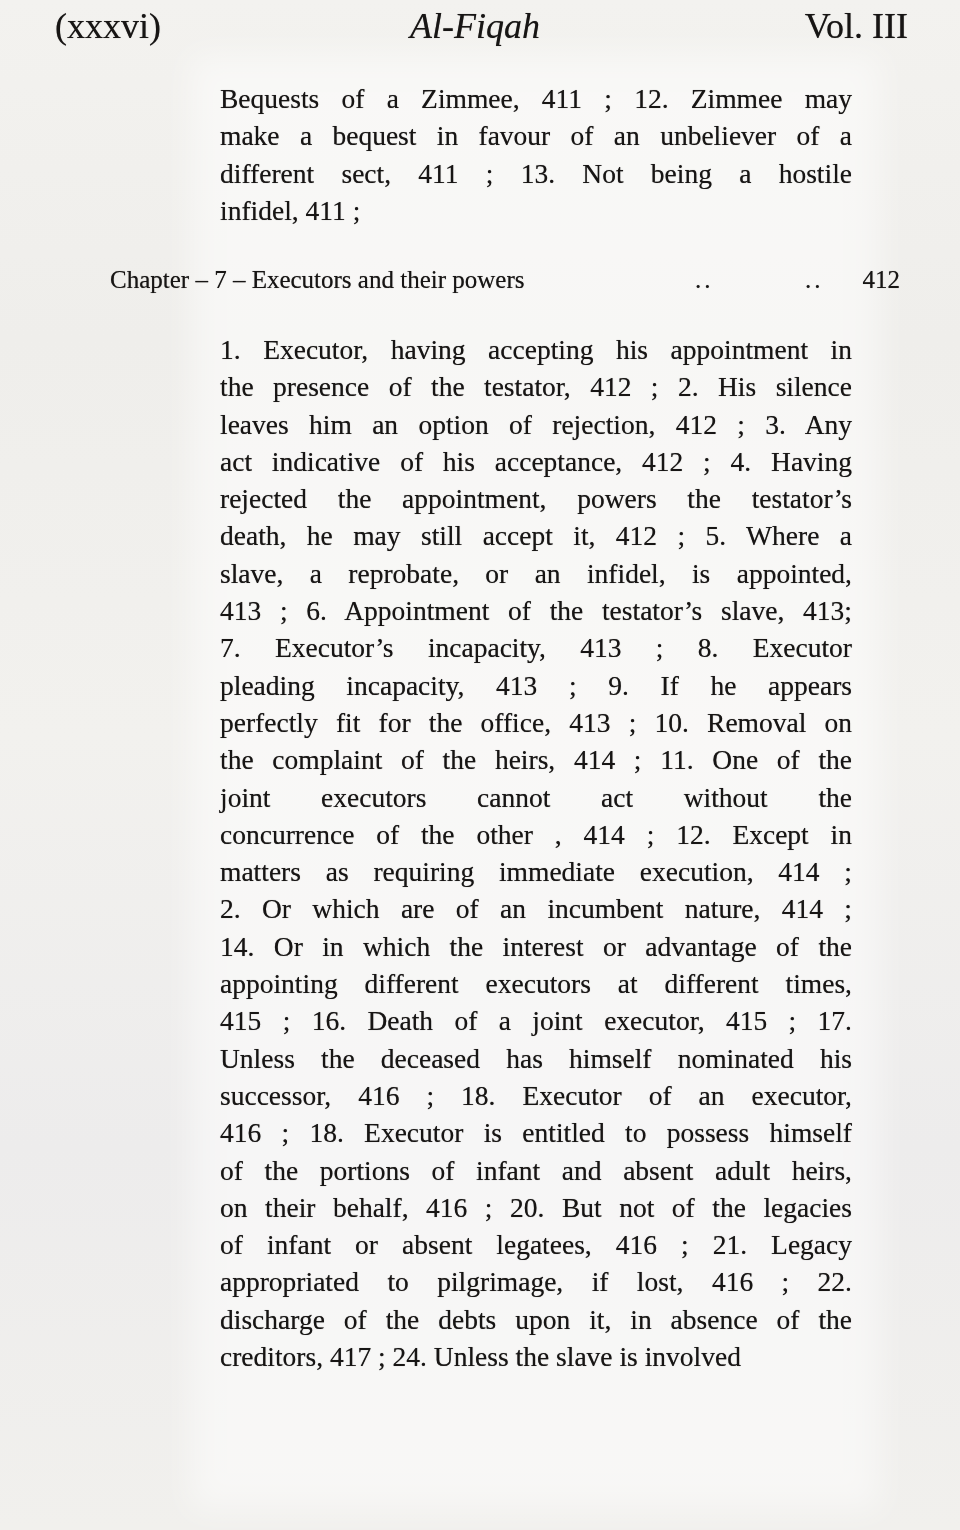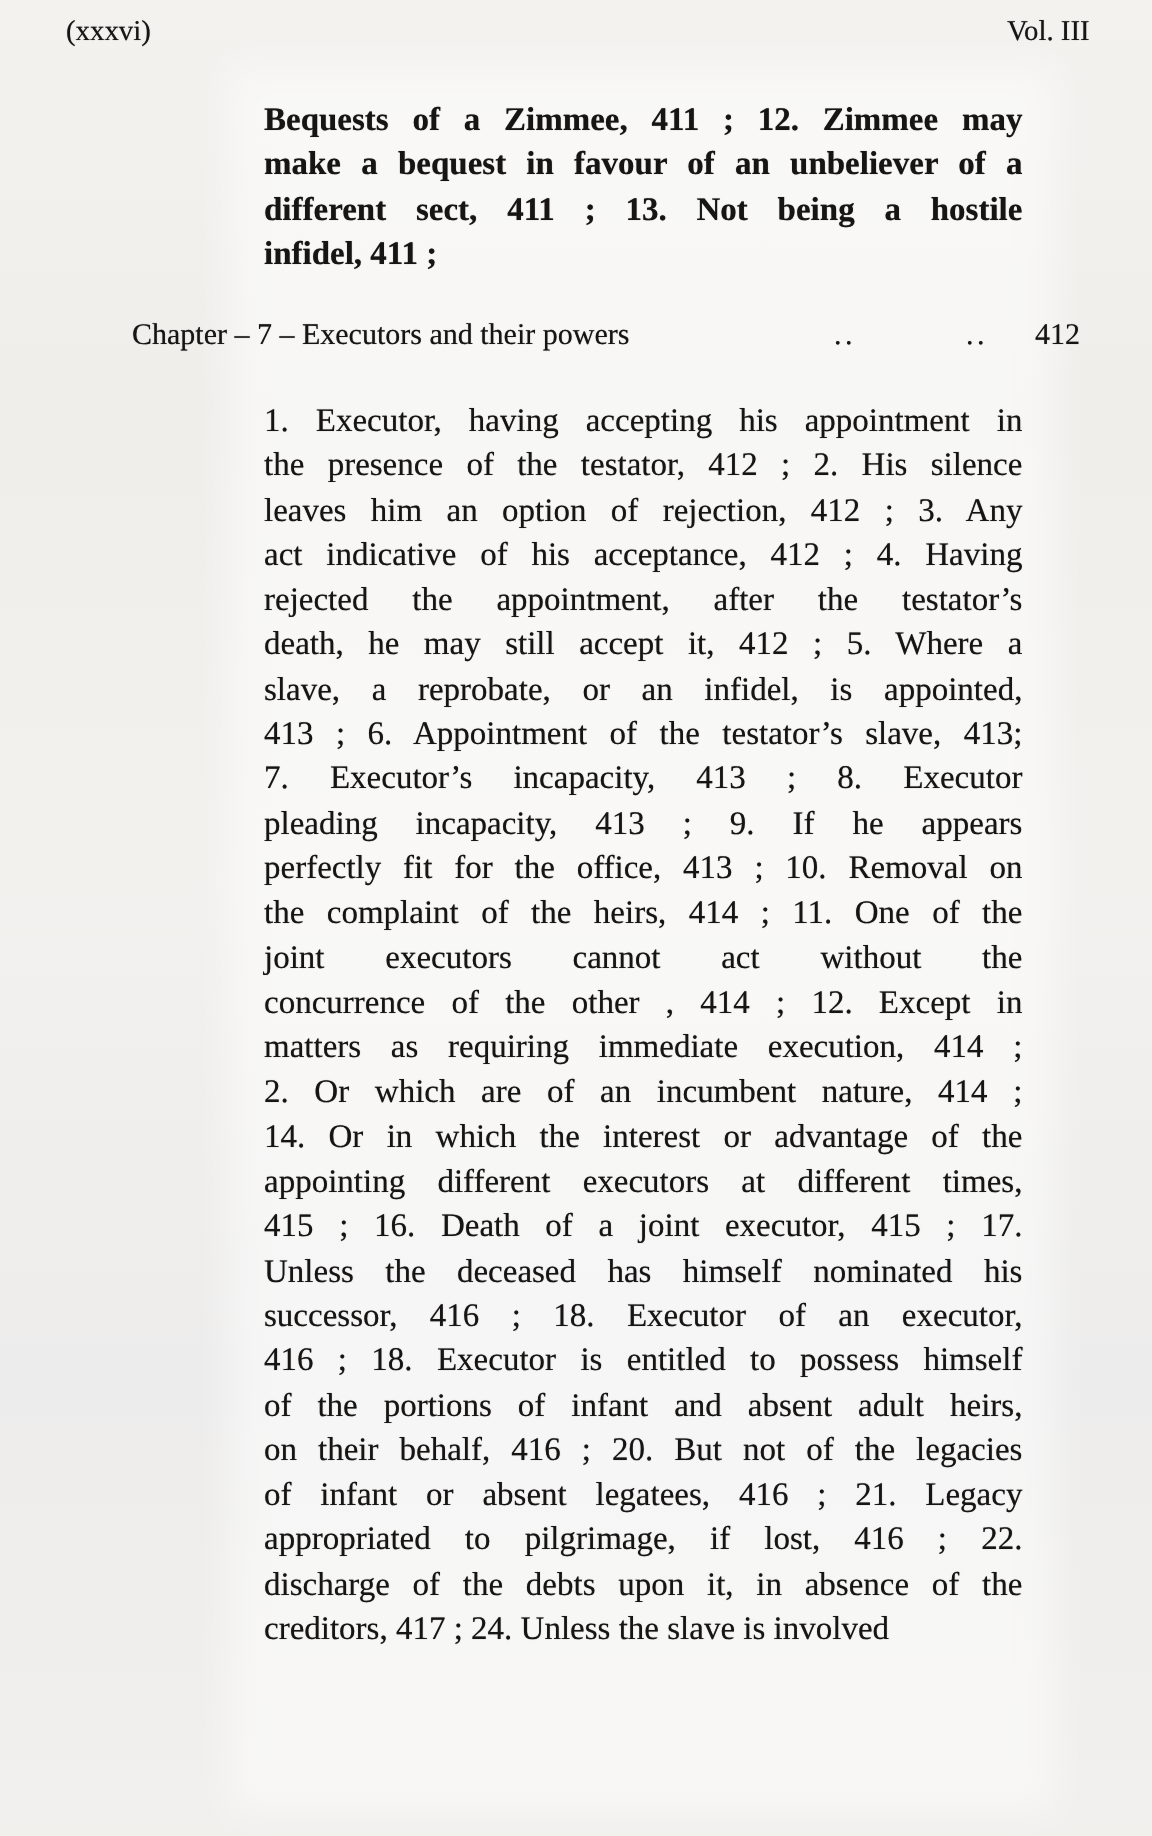--- a/index.html
+++ b/index.html
@@ -34,21 +34,21 @@
   .scan {
     text-shadow: 0 0 0.7px rgba(15, 13, 12, 0.62);
   }
   
   .header {
     position: absolute;
     top: 9px;
     left: 0;
     width: 100%;
     height: 38px;
-    font-size: 24px;
+    font-size: 36px;
     line-height: 34px;
   }
   .h-left {
     position: absolute;
     left: 55px;
     top: 0;
   }
   .h-title {
     position: absolute;
     left: 0;
@@ -73,21 +73,21 @@
   .para .jline {
     height: 37.3px;
     line-height: 37.3px;
     text-align: justify;
     text-align-last: justify;
     white-space: nowrap;
   }
   .para .jline:last-child {
     text-align-last: left;
   }
-  #para-bequests { top: 80px; font-weight: bold; }
+  #para-bequests { top: 80px; }
   #para-chapter7 { top: 331px; }
   
   .chapter-row {
     position: absolute;
     left: 110px;
     top: 261px;
     width: 790px;
     height: 40px;
     font-size: 25px;
     line-height: 38px;
@@ -97,20 +97,21 @@
   .ch-dot2  { position: absolute; left: 695px; top: 0; letter-spacing: 3px; }
   .ch-page  { position: absolute; right: 0; top: 0; }
 </style>
 </head>
 <body>
 
 <div class="page">
 
   <div class="header scan">
     <span class="h-left">(xxxvi)</span>
+    <span class="h-title">Al-Fiqah</span>
     <span class="h-right">Vol. III</span>
   </div>
 
   <div class="para scan" id="para-bequests">
       <div class="jline">Bequests of a Zimmee, 411 ; 12. Zimmee may</div>
       <div class="jline">make a bequest in favour of an unbeliever of a</div>
       <div class="jline">different sect, 411 ; 13. Not being a hostile</div>
       <div class="jline">infidel, 411 ;</div>
     </div>
 
@@ -119,21 +120,21 @@
     <span class="ch-dot1">..</span>
     <span class="ch-dot2">..</span>
     <span class="ch-page">412</span>
   </div>
 
   <div class="para scan" id="para-chapter7">
       <div class="jline">1. Executor, having accepting his appointment in</div>
       <div class="jline">the presence of the testator, 412 ; 2. His silence</div>
       <div class="jline">leaves him an option of rejection, 412 ; 3. Any</div>
       <div class="jline">act indicative of his acceptance, 412 ; 4. Having</div>
-      <div class="jline">rejected the appointment, after the testator’s</div>
+      <div class="jline">rejected the appointment, powers the testator’s</div>
       <div class="jline">death, he may still accept it, 412 ; 5. Where a</div>
       <div class="jline">slave, a reprobate, or an infidel, is appointed,</div>
       <div class="jline">413 ; 6. Appointment of the testator’s slave, 413;</div>
       <div class="jline">7. Executor’s incapacity, 413 ; 8. Executor</div>
       <div class="jline">pleading incapacity, 413 ; 9. If he appears</div>
       <div class="jline">perfectly fit for the office, 413 ; 10. Removal on</div>
       <div class="jline">the complaint of the heirs, 414 ; 11. One of the</div>
       <div class="jline">joint executors cannot act without the</div>
       <div class="jline">concurrence of the other , 414 ; 12. Except in</div>
       <div class="jline">matters as requiring immediate execution, 414 ;</div>

